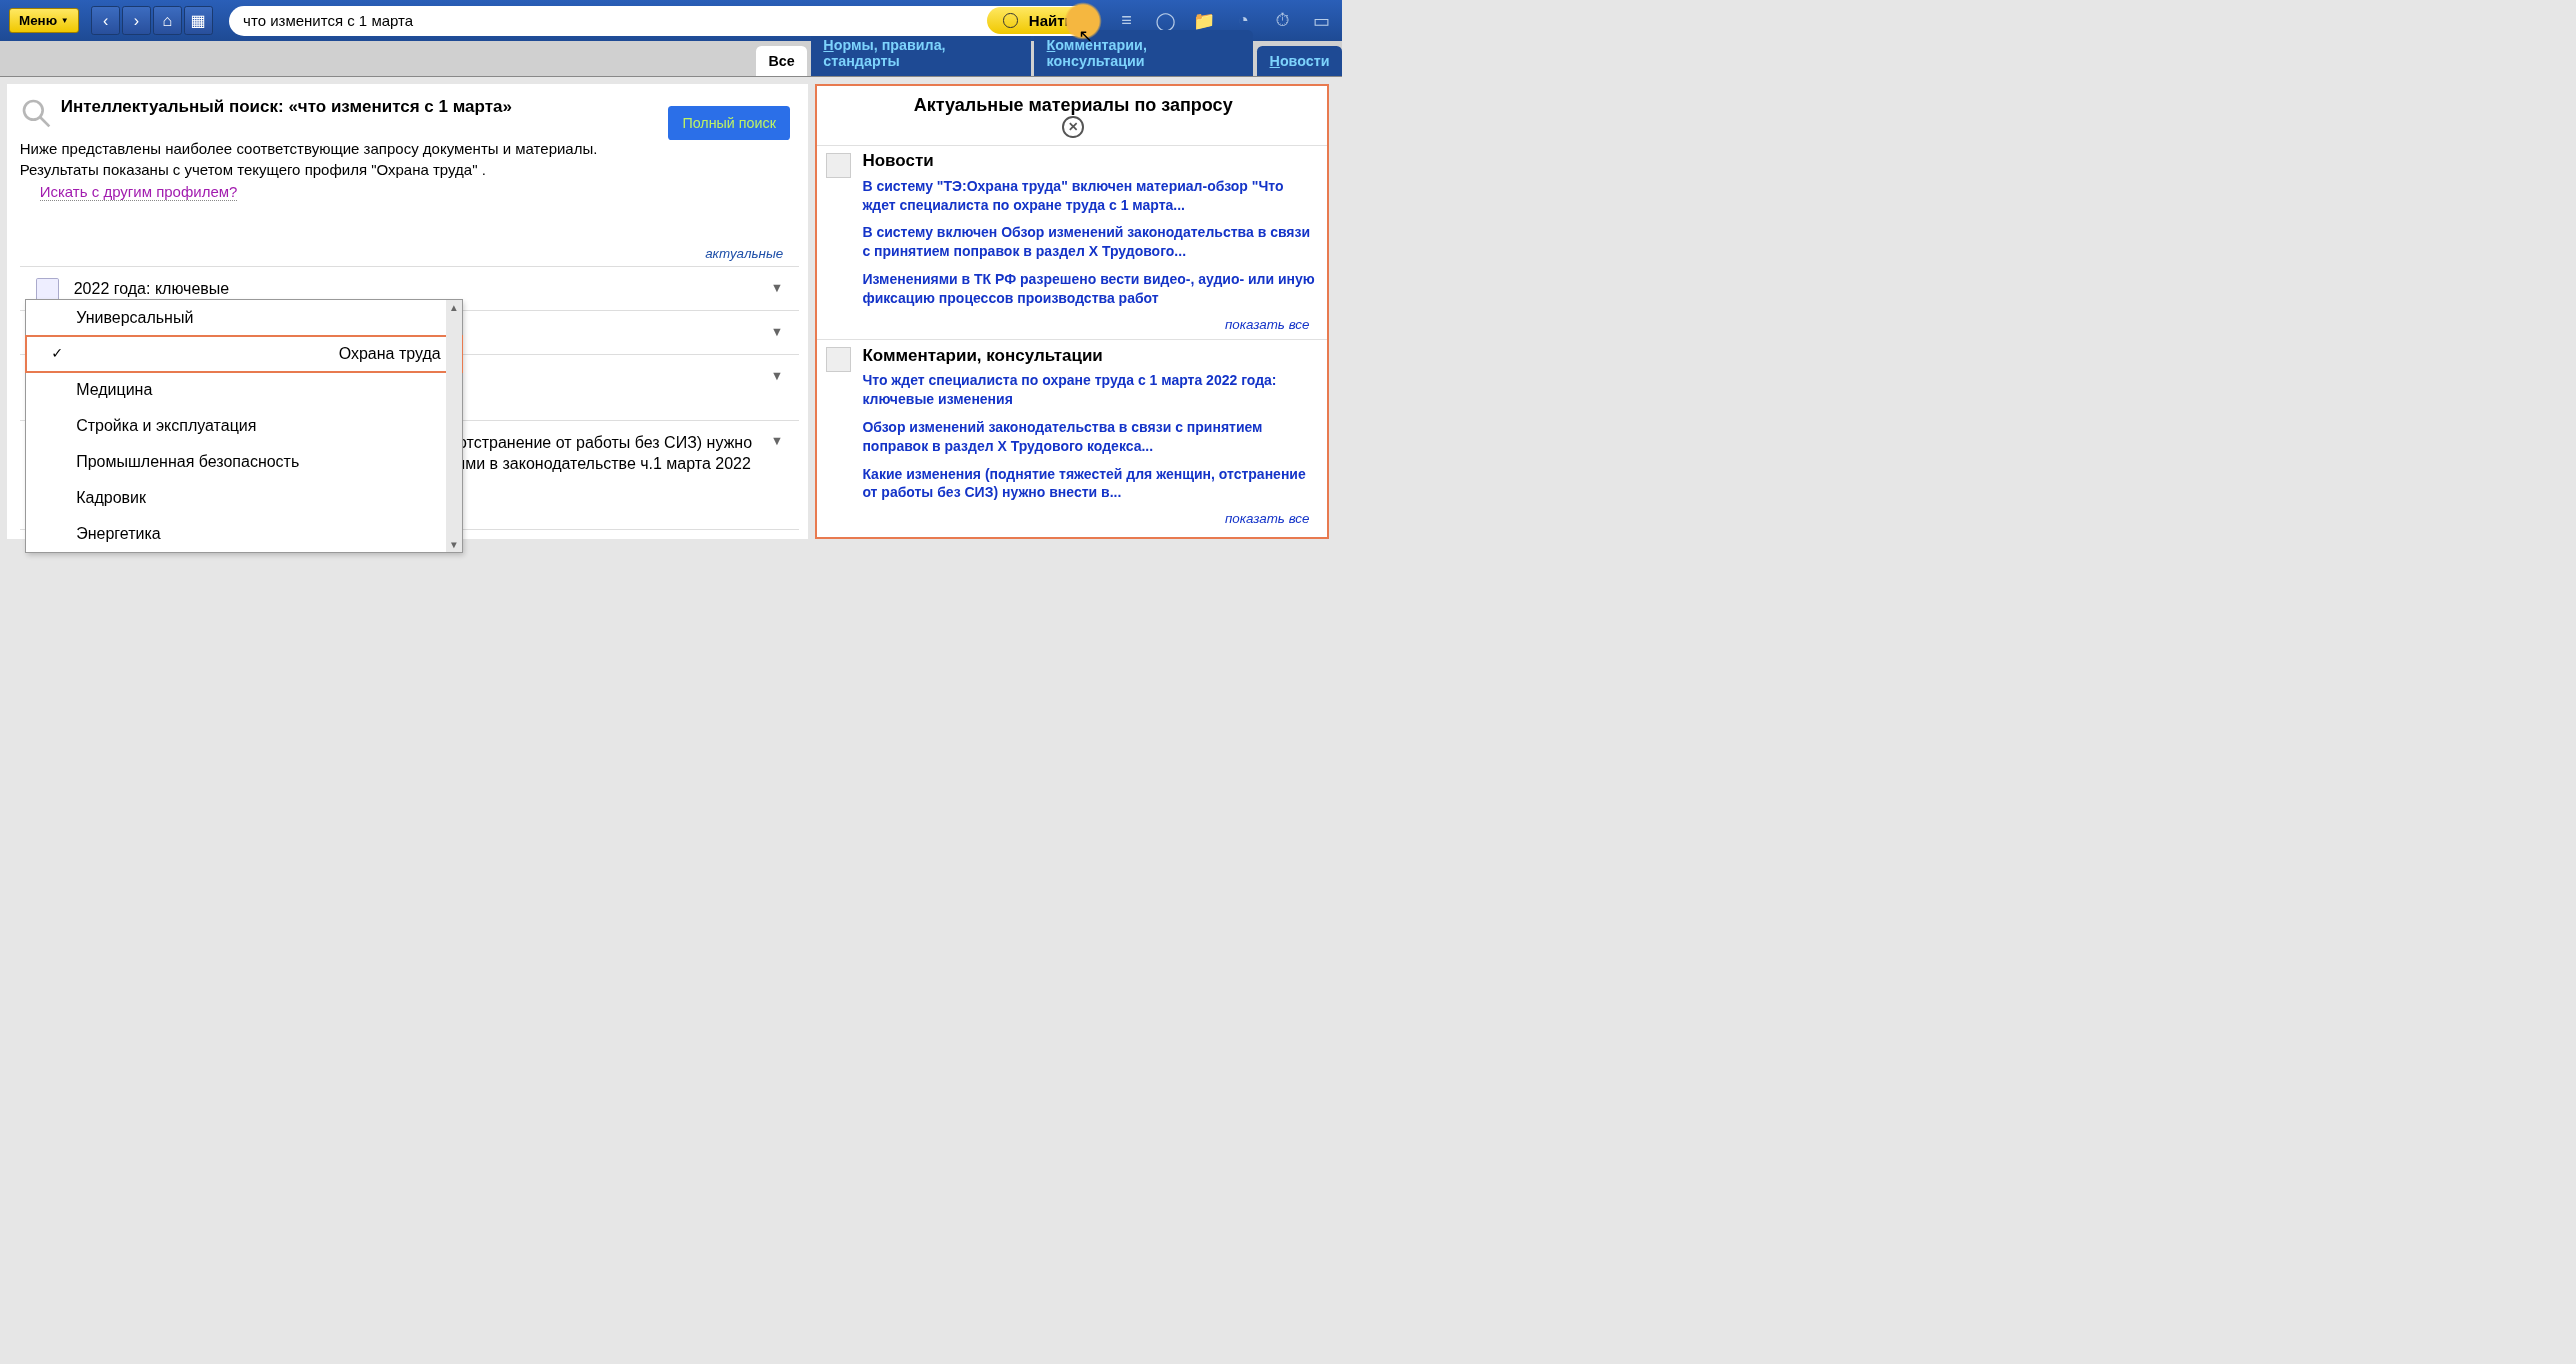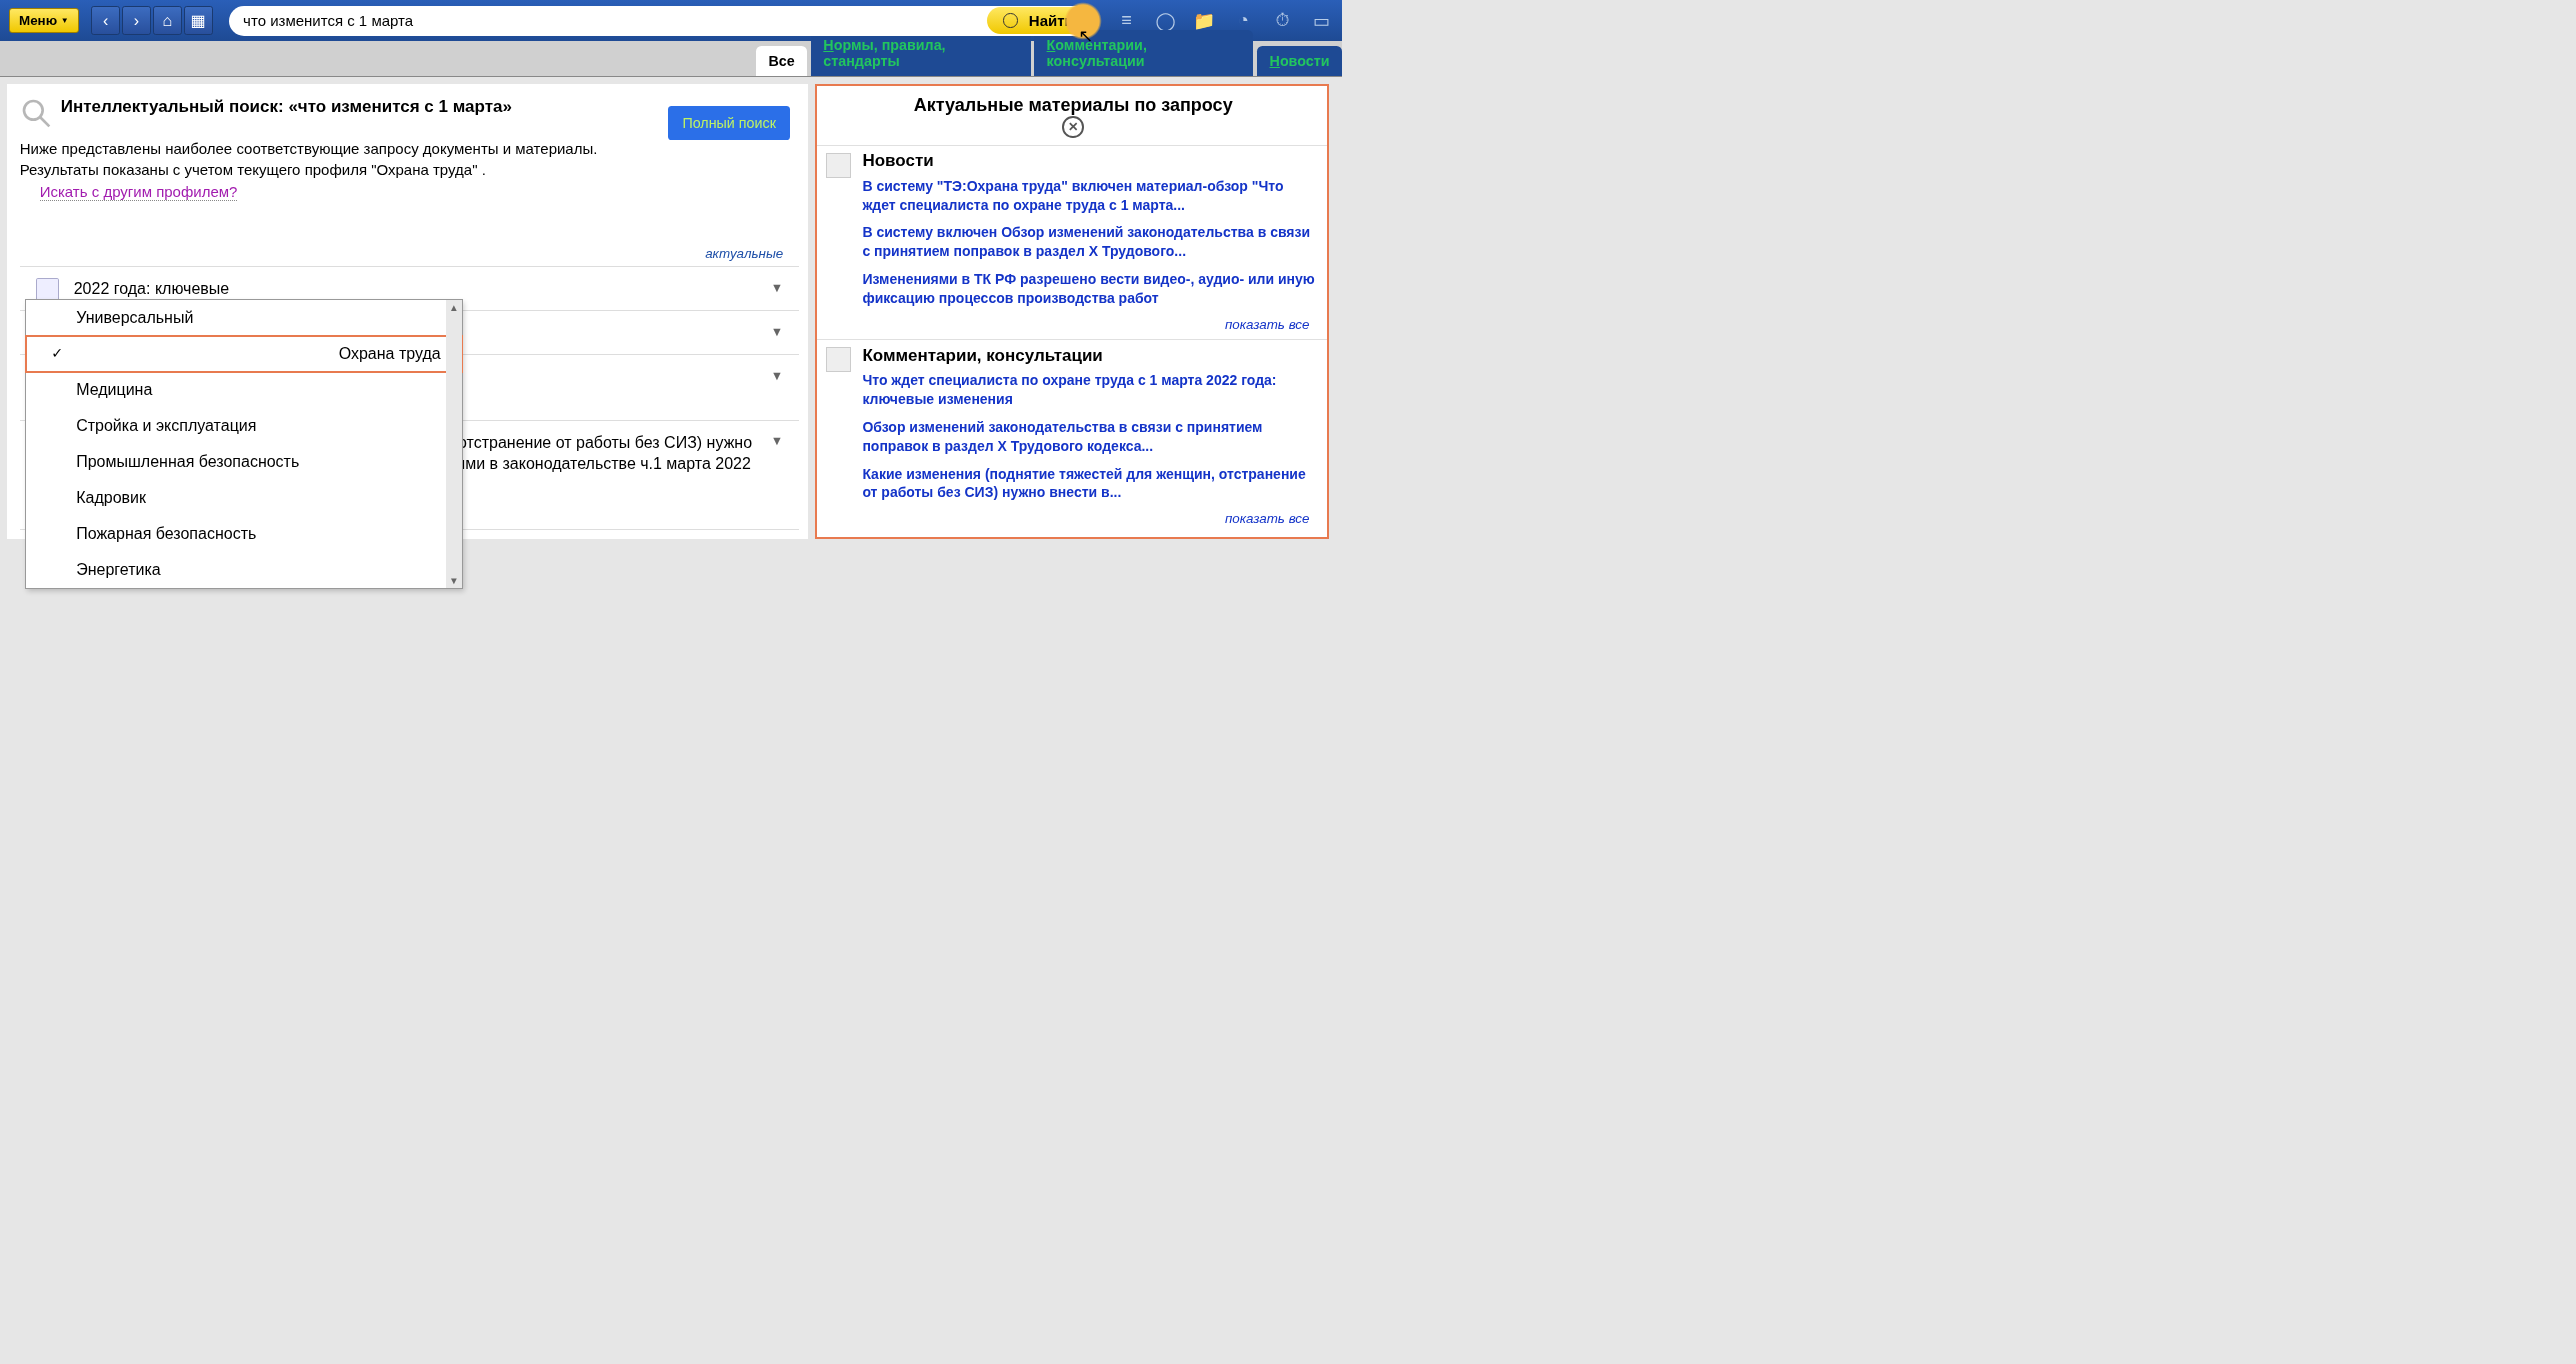--- a/index.html
+++ b/index.html
@@ -15,21 +15,21 @@
 .find-btn { background:linear-gradient(to bottom,#ffe862,#f0c800); border-radius:16px; height:27px; padding:0 16px; display:flex; align-items:center; gap:3.6px; font-weight:bold; font-size:15px; margin-right:1.8px; cursor:pointer; }
 .find-btn:before { content:""; width:12.5px; height:12.5px; border:1.8px solid #333; border-radius:50%; position:relative; }
 .cursor-circle { position:absolute; right:-10.7px; top:-3.6px; width:38px; height:38px; background:radial-gradient(circle,#f5b740 60%,rgba(245,183,64,0) 70%); border-radius:50%; pointer-events:none; }
 .cursor-arrow { position:absolute; right:-1.8px; top:19.7px; font-size:18px; pointer-events:none; }
 .tool-icons { display:flex; gap:16px; margin-left:7.2px; align-items:center; }
 .tool-ico { width:23px; height:23px; display:flex; align-items:center; justify-content:center; color:#b8cde8; cursor:pointer; font-size:18px; }
 
 .tabs-row { background:#d0d0d0; height:36px; display:flex; align-items:flex-end; padding-left:756px; gap:3.6px; border-bottom:0.9px solid #888; }
 .tab { padding:7.2px 12.5px; border-radius:5.4px 5.4px 0 0; font-size:14.3px; cursor:pointer; }
 .tab.active { background:#fff; font-weight:bold; }
-.tab.dark { background:#1e4a94; color:#22c55e; font-weight:bold; }
+.tab.dark { background:#1e4a94; color:#7dd3fc; font-weight:bold; }
 .tab.dark .ul { text-decoration:underline; }
 
 .main { display:flex; padding:7.2px; gap:7.2px; }
 .left-col { background:#fff; width:801px; padding:12.5px 9px 9px 12.5px; position:relative; }
 .search-head { display:flex; align-items:flex-start; gap:9px; }
 .mag-icon { width:32px; height:32px; opacity:.7; }
 .search-title { font-size:17px; }
 .intro { margin-top:9px; font-size:15px; line-height:1.45; }
 .profile-link { color:#a21caf; border-bottom:0.9px dotted #888; cursor:pointer;margin-left:20px; }
 .full-search-btn { position:absolute; right:18px; top:21.5px; background:#2b6fe8; color:#bef264; padding:9px 14.3px; border-radius:3.6px; font-size:14.3px; cursor:pointer; }
@@ -137,21 +137,20 @@
       </div>
     </div>
 
     <div class="profile-pop">
       <div class="profile-item">Универсальный</div>
       <div class="profile-item selected highlight">Охрана труда</div>
       <div class="profile-item">Медицина</div>
       <div class="profile-item">Стройка и эксплуатация</div>
       <div class="profile-item">Промышленная безопасность</div>
       <div class="profile-item">Кадровик</div>
-      <div class="profile-item">Пожарная безопасность</div>
       <div class="profile-item">Энергетика</div>
       <div class="scroll"></div>
     </div>
   </div>
 
   <div class="right-col">
     <div class="rp-head">
       <h2>Актуальные материалы по запросу</h2>
       <div class="close-x">✕</div>
     </div>

